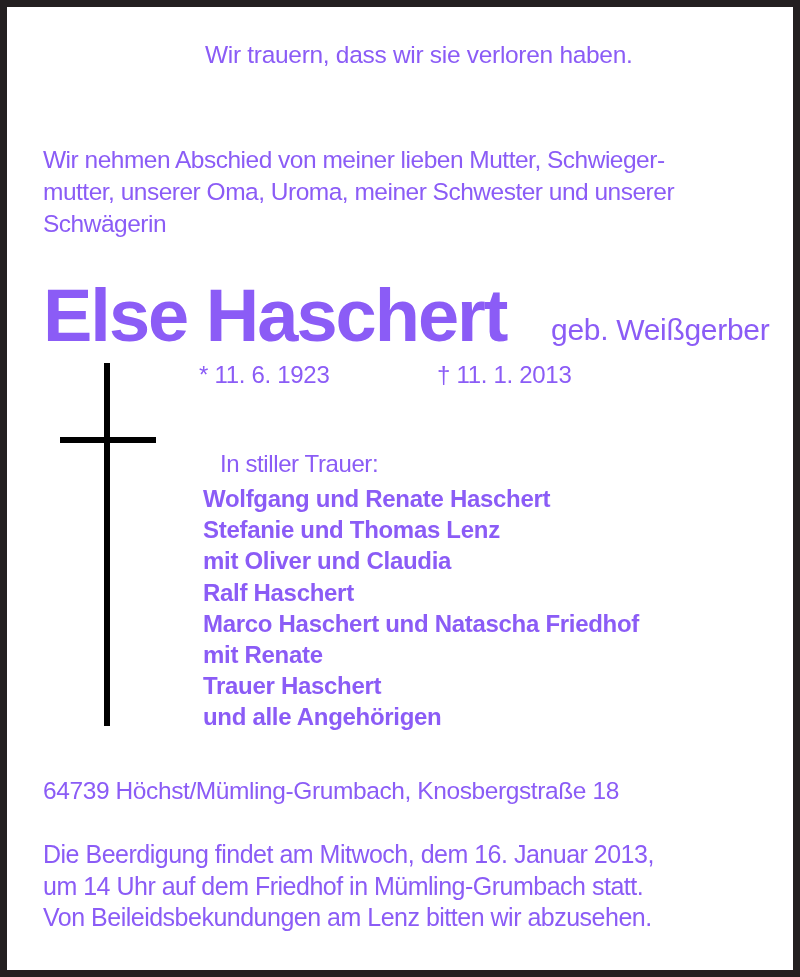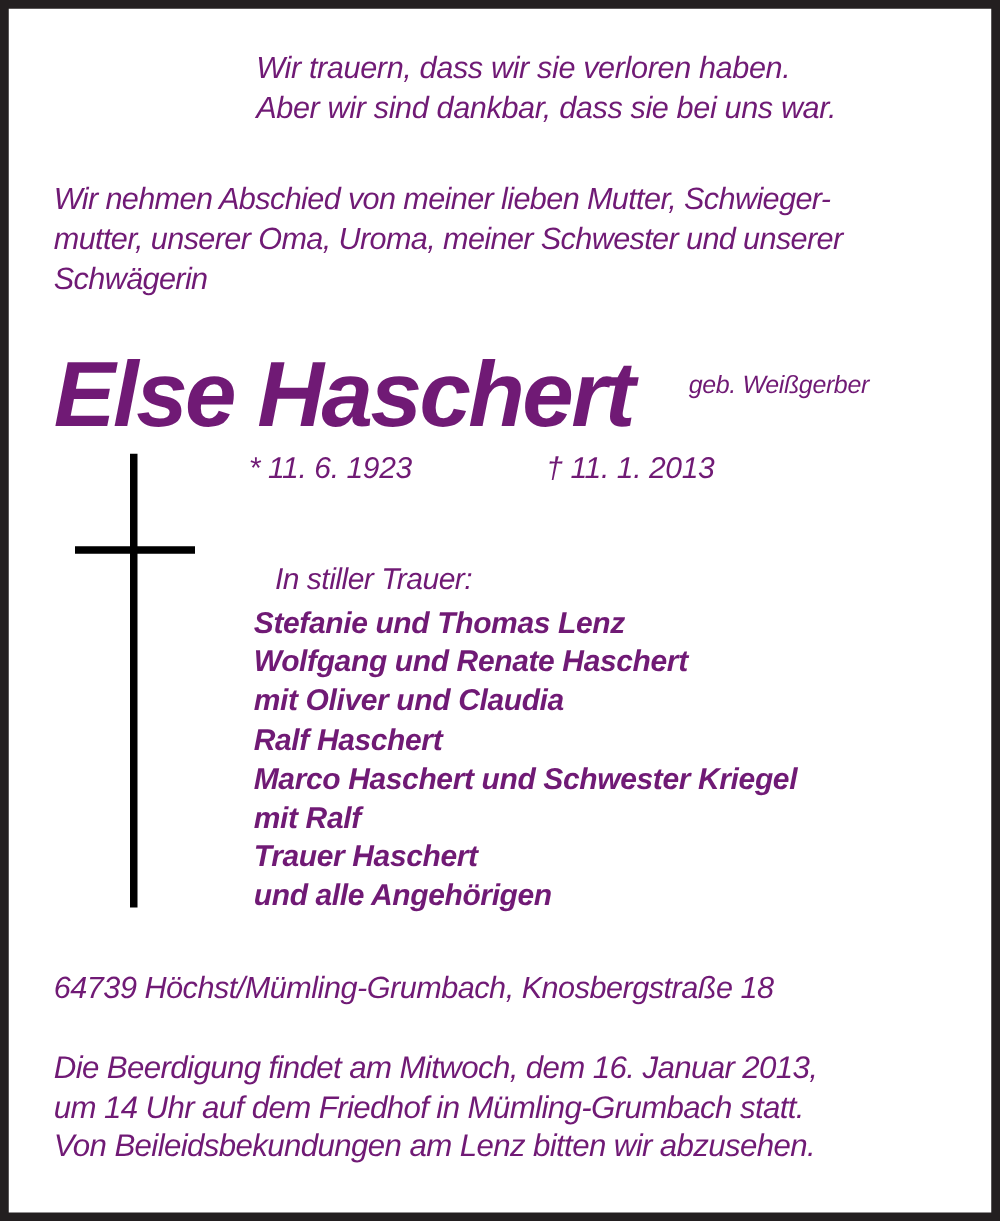--- a/index.html
+++ b/index.html
@@ -1,68 +1,67 @@
 <!DOCTYPE html>
 <html><head>
 <meta charset="utf-8">
 <style>
   html, body { margin: 0; padding: 0; background: #231f20; }
   body { width: 800px; height: 977px; position: relative; overflow: hidden; }
   .frame {
     position: absolute; left: 7px; top: 7px; width: 786px; height: 963px;
     background: #ffffff;
   }
-  .t { position: absolute; font-family: "Liberation Sans", sans-serif; color: #701a75; white-space: nowrap; font-style: italic; }
+  .t { position: absolute; font-family: "Liberation Sans", sans-serif; color: #8b5cf6; white-space: nowrap; }
   .motto { left: 198px; top: 32px; font-size: 24.5px; line-height: 32px; letter-spacing: -0.3px; }
   .intro { left: 36px; top: 137px; font-size: 24.5px; line-height: 32px; letter-spacing: -0.5px; }
   .name { left: 36px; top: 266px; font-size: 74px; font-weight: bold; letter-spacing: -2px; line-height: 86px; }
-  .maiden { left: 544px; top: 290px; font-size: 20px; letter-spacing: -0.3px; text-align: center; }
+  .maiden { left: 544px; top: 306px; font-size: 30px; letter-spacing: -0.3px; text-align: center; }
   .born { left: 192px; top: 354px; font-size: 24px; letter-spacing: -0.3px; }
   .died { left: 430px; top: 354px; font-size: 24px; letter-spacing: -0.3px; }
   .mourn-label { left: 213px; top: 443px; font-size: 24px; letter-spacing: -0.4px; }
   .mourners { left: 196px; top: 476px; font-size: 24px; font-weight: bold; line-height: 31.2px; letter-spacing: -0.3px; }
   .mourners div { height: 31.2px; }
   .address { left: 36px; top: 770px; font-size: 24.5px; letter-spacing: -0.4px; }
   .funeral { left: 36px; top: 832px; font-size: 25px; line-height: 31.5px; letter-spacing: -0.5px; }
   .cross-v { position: absolute; left: 97px; top: 356px; width: 6px; height: 363px; background: #000; }
   .cross-h { position: absolute; left: 53px; top: 430px; width: 96px; height: 6px; background: #000; }
 </style>
 </head>
 <body>
 
 <div class="frame">
 
   <div class="t motto">
     <div>Wir trauern, dass wir sie verloren haben.</div>
-    <div>Aber wir sind dankbar, dass sie bei uns war.</div>
   </div>
 
   <div class="t intro">
     <div>Wir nehmen Abschied von meiner lieben Mutter, Schwieger-</div>
     <div>mutter, unserer Oma, Uroma, meiner Schwester und unserer</div>
     <div>Schwägerin</div>
   </div>
 
   <div class="t name">Else Haschert</div>
   <div class="t maiden">geb. Weißgerber</div>
 
   <div class="cross-v"></div>
   <div class="cross-h"></div>
 
   <div class="t born">* 11. 6. 1923</div>
   <div class="t died">† 11. 1. 2013</div>
 
   <div class="t mourn-label">In stiller Trauer:</div>
   <div class="t mourners">
+    <div>Wolfgang und Renate Haschert</div>
     <div>Stefanie und Thomas Lenz</div>
-    <div>Wolfgang und Renate Haschert</div>
     <div>mit Oliver und Claudia</div>
     <div>Ralf Haschert</div>
-    <div>Marco Haschert und Schwester Kriegel</div>
-    <div>mit Ralf</div>
+    <div>Marco Haschert und Natascha Friedhof</div>
+    <div>mit Renate</div>
     <div>Trauer Haschert</div>
     <div>und alle Angehörigen</div>
   </div>
 
   <div class="t address">64739 Höchst/Mümling-Grumbach, Knosbergstraße 18</div>
 
   <div class="t funeral">
     <div>Die Beerdigung findet am Mitwoch, dem 16. Januar 2013,</div>
     <div>um 14 Uhr auf dem Friedhof in Mümling-Grumbach statt.</div>
     <div>Von Beileidsbekundungen am Lenz bitten wir abzusehen.</div>

